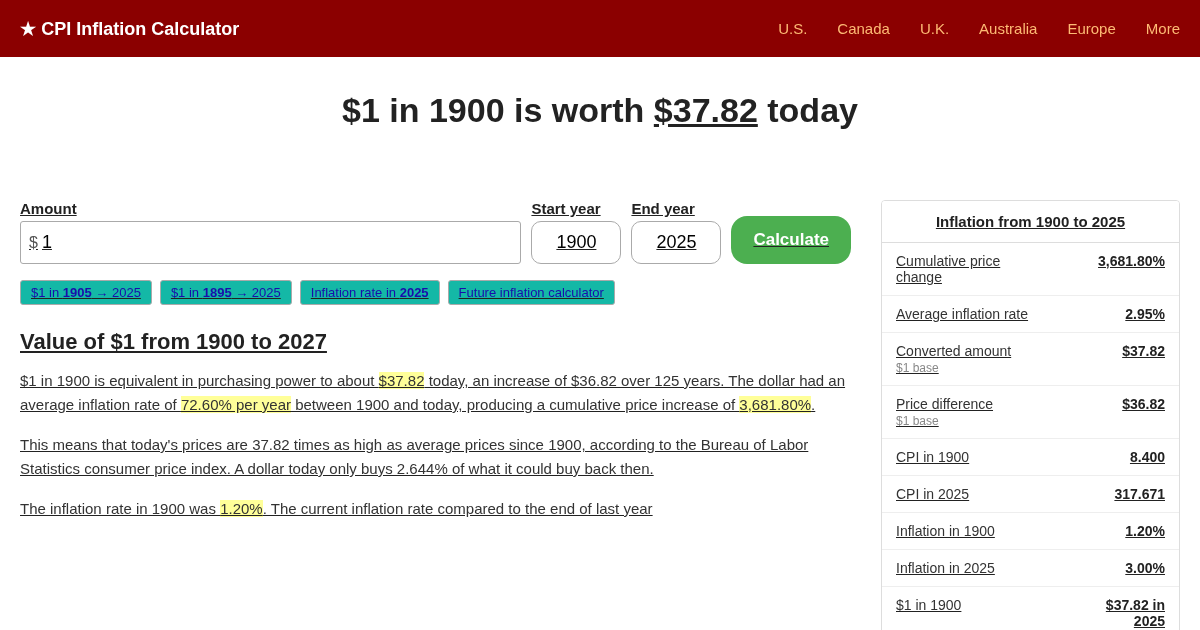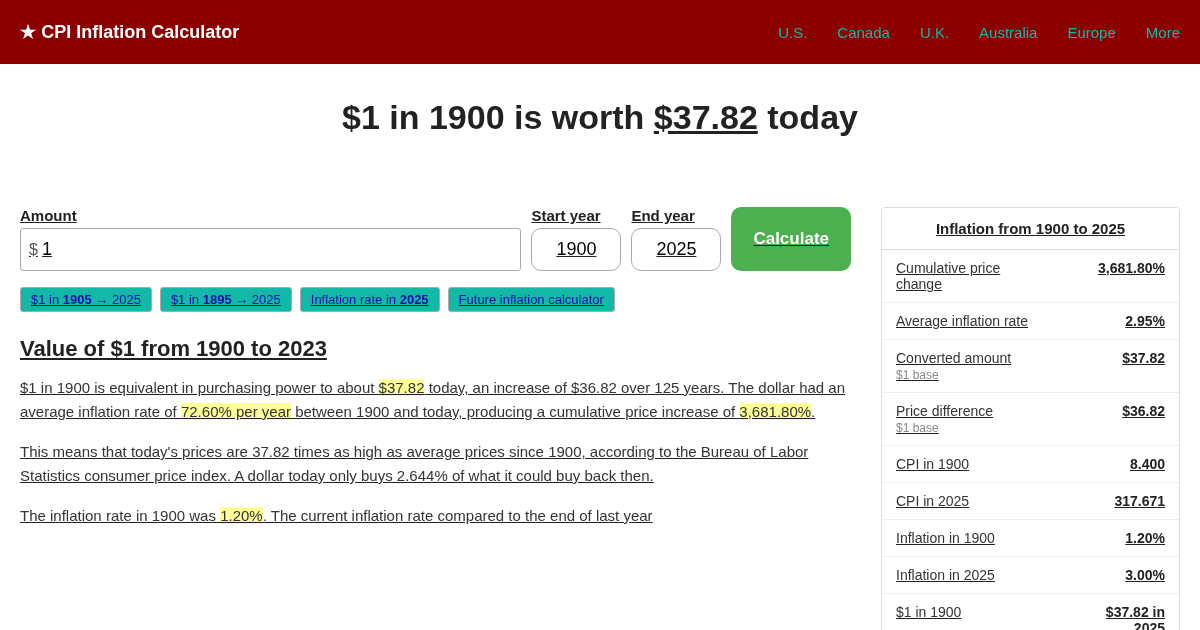--- a/index.html
+++ b/index.html
@@ -5,37 +5,37 @@
     * { box-sizing: border-box; margin: 0; padding: 0; }
     body { font-family: Arial, sans-serif; font-size: 15px; color: #222; background: #fff; }
 
     
     .header {
       background-color: #8b0000;
       color: #fff;
       display: flex;
       align-items: center;
       padding: 0 20px;
-      height: 64px;
+      height: 57px;
     }
     .header-logo {
       display: flex;
       align-items: center;
       gap: 8px;
       font-size: 18px;
       font-weight: bold;
       flex: 1;
     }
     .header-nav {
       display: flex;
       gap: 30px;
       align-items: center;
     }
     .header-nav a {
-      color: #14b8a6;
+      color: #fdba74;
       text-decoration: none;
       font-size: 15px;
       cursor: pointer;
     }
 
     
     .main-container {
       display: flex;
       max-width: 1200px;
       margin: 0 auto;
@@ -93,26 +93,26 @@
       padding: 10px 12px;
       font-size: 18px;
       width: 90px;
       text-align: center;
       outline: none;
     }
     .calc-btn {
       background-color: #4caf50;
       color: #fff;
       border: none;
-      border-radius: 10px;
+      border-radius: 16px;
       padding: 12px 22px;
       font-size: 17px;
       font-weight: bold;
       cursor: pointer;
-      height: 64px;
+      height: 48px;
       white-space: nowrap;
     }
 
     
     .quick-links {
       display: flex;
       gap: 8px;
       flex-wrap: wrap;
       margin-bottom: 24px;
     }
@@ -213,21 +213,21 @@
       <button class="calc-btn">Calculate</button>
     </div>
 
     <div class="quick-links">
       <a class="quick-link">$1 in <span style="font-weight:bold;">1905</span> → 2025</a>
       <a class="quick-link">$1 in <span style="font-weight:bold;">1895</span> → 2025</a>
       <a class="quick-link">Inflation rate in <span style="font-weight:bold;">2025</span></a>
       <a class="quick-link">Future inflation calculator</a>
     </div>
 
-    <h2 class="section-title">Value of $1 from 1900 to 2023</h2>
+    <h2 class="section-title">Value of $1 from 1900 to 2027</h2>
 
     <p class="body-text">
       $1 in 1900 is equivalent in purchasing power to about <span class="hl-yellow">$37.82</span> today, an increase of $36.82 over 125 years. The dollar had an average inflation rate of <span class="hl-yellow">72.60% per year</span> between 1900 and today, producing a cumulative price increase of <span class="hl-yellow">3,681.80%</span>.
     </p>
     <p class="body-text">
       This means that today's prices are 37.82 times as high as average prices since 1900, according to the Bureau of Labor Statistics consumer price index. A dollar today only buys 2.644% of what it could buy back then.
     </p>
     <p class="body-text">
       The inflation rate in 1900 was <span class="hl-yellow">1.20%</span>. The current inflation rate compared to the end of last year
     </p>

